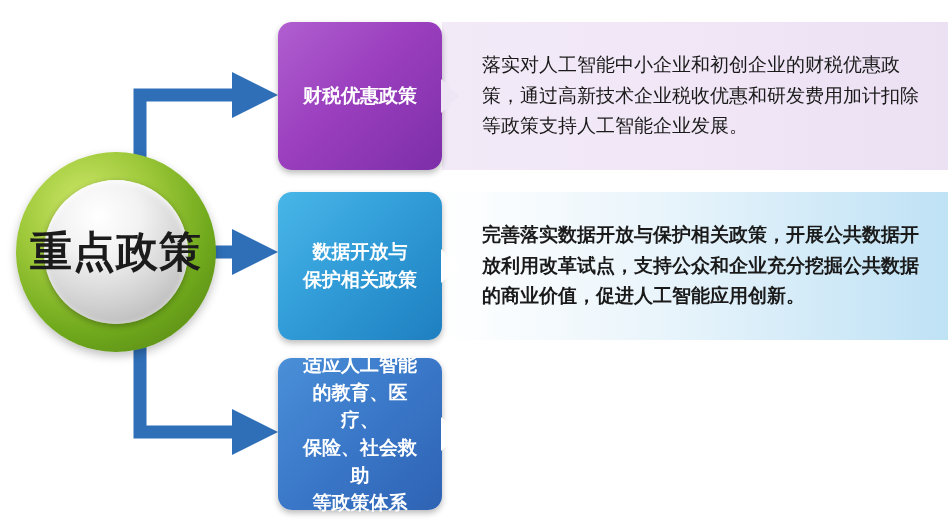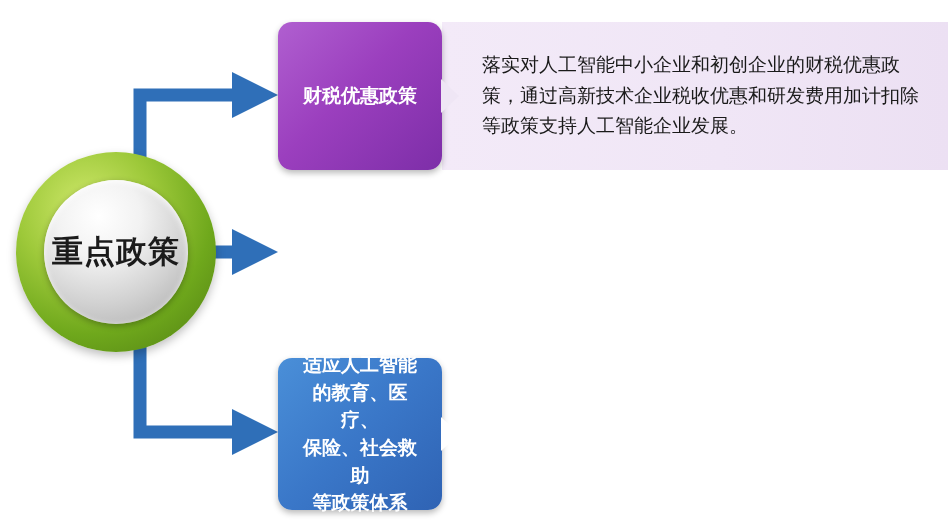--- a/index.html
+++ b/index.html
@@ -36,21 +36,21 @@
     width: 144px;
     height: 144px;
     border-radius: 50%;
     background: radial-gradient(circle at 38% 25%, #ffffff 0%, #f2f2f2 30%, #d2d2d2 62%, #a8a8a8 100%);
     box-shadow: inset 0 2px 6px rgba(255,255,255,0.9), 0 2px 6px rgba(0,0,0,0.3);
     display: flex;
     align-items: center;
     justify-content: center;
   }
   .hub-label {
-    font-size: 31px;
+    font-size: 42px;
     font-weight: bold;
     color: #1b1b1b;
     letter-spacing: 1px;
     white-space: nowrap;
   }
 
   
   #connectors {
     position: absolute;
     left: 0;
@@ -157,20 +157,30 @@
   <div class="row row1">
     <div class="chip chip1">
       <span>财税优惠政策</span>
       <span class="chip-arrow"></span>
     </div>
     <div class="panel panel1">
       <span>落实对人工智能中小企业和初创企业的财税优惠政策，通过高新技术企业税收优惠和研发费用加计扣除等政策支持人工智能企业发展。</span>
     </div>
   </div>
 
+  <div class="row row2">
+    <div class="chip chip2">
+      <span style="white-space: pre-line;">数据开放与
+保护相关政策</span>
+      <span class="chip-arrow"></span>
+    </div>
+    <div class="panel panel2">
+      <span>完善落实数据开放与保护相关政策，开展公共数据开放利用改革试点，支持公众和企业充分挖掘公共数据的商业价值，促进人工智能应用创新。</span>
+    </div>
+  </div>
 
   <div class="row row3">
     <div class="chip chip3">
       <span style="white-space: pre-line;">适应人工智能
 的教育、医疗、
 保险、社会救助
 等政策体系</span>
       <span class="chip-arrow"></span>
     </div>
   </div>

